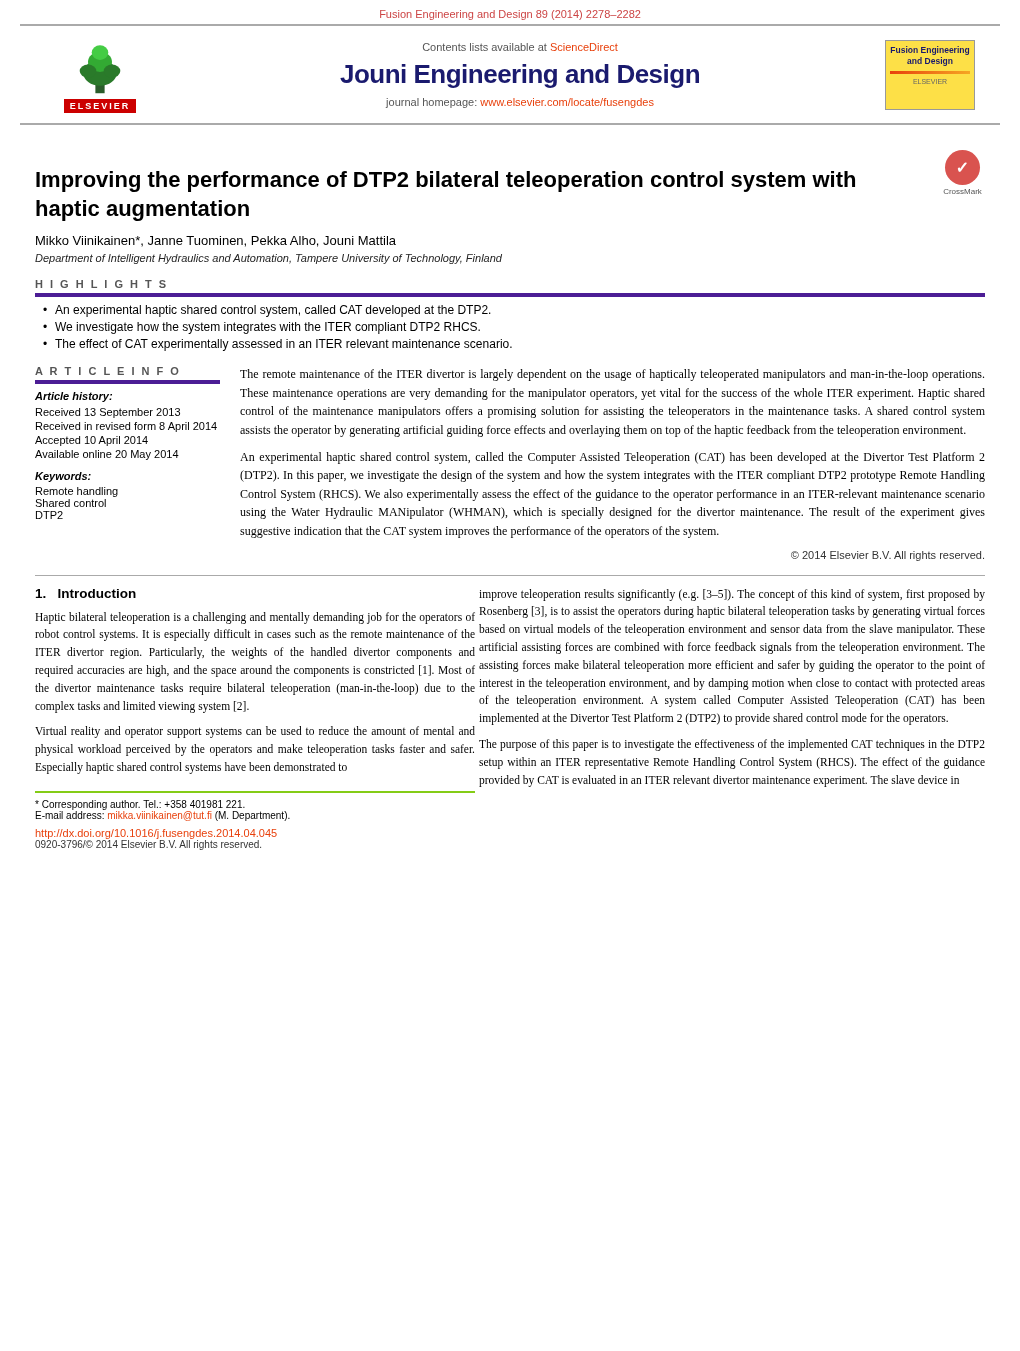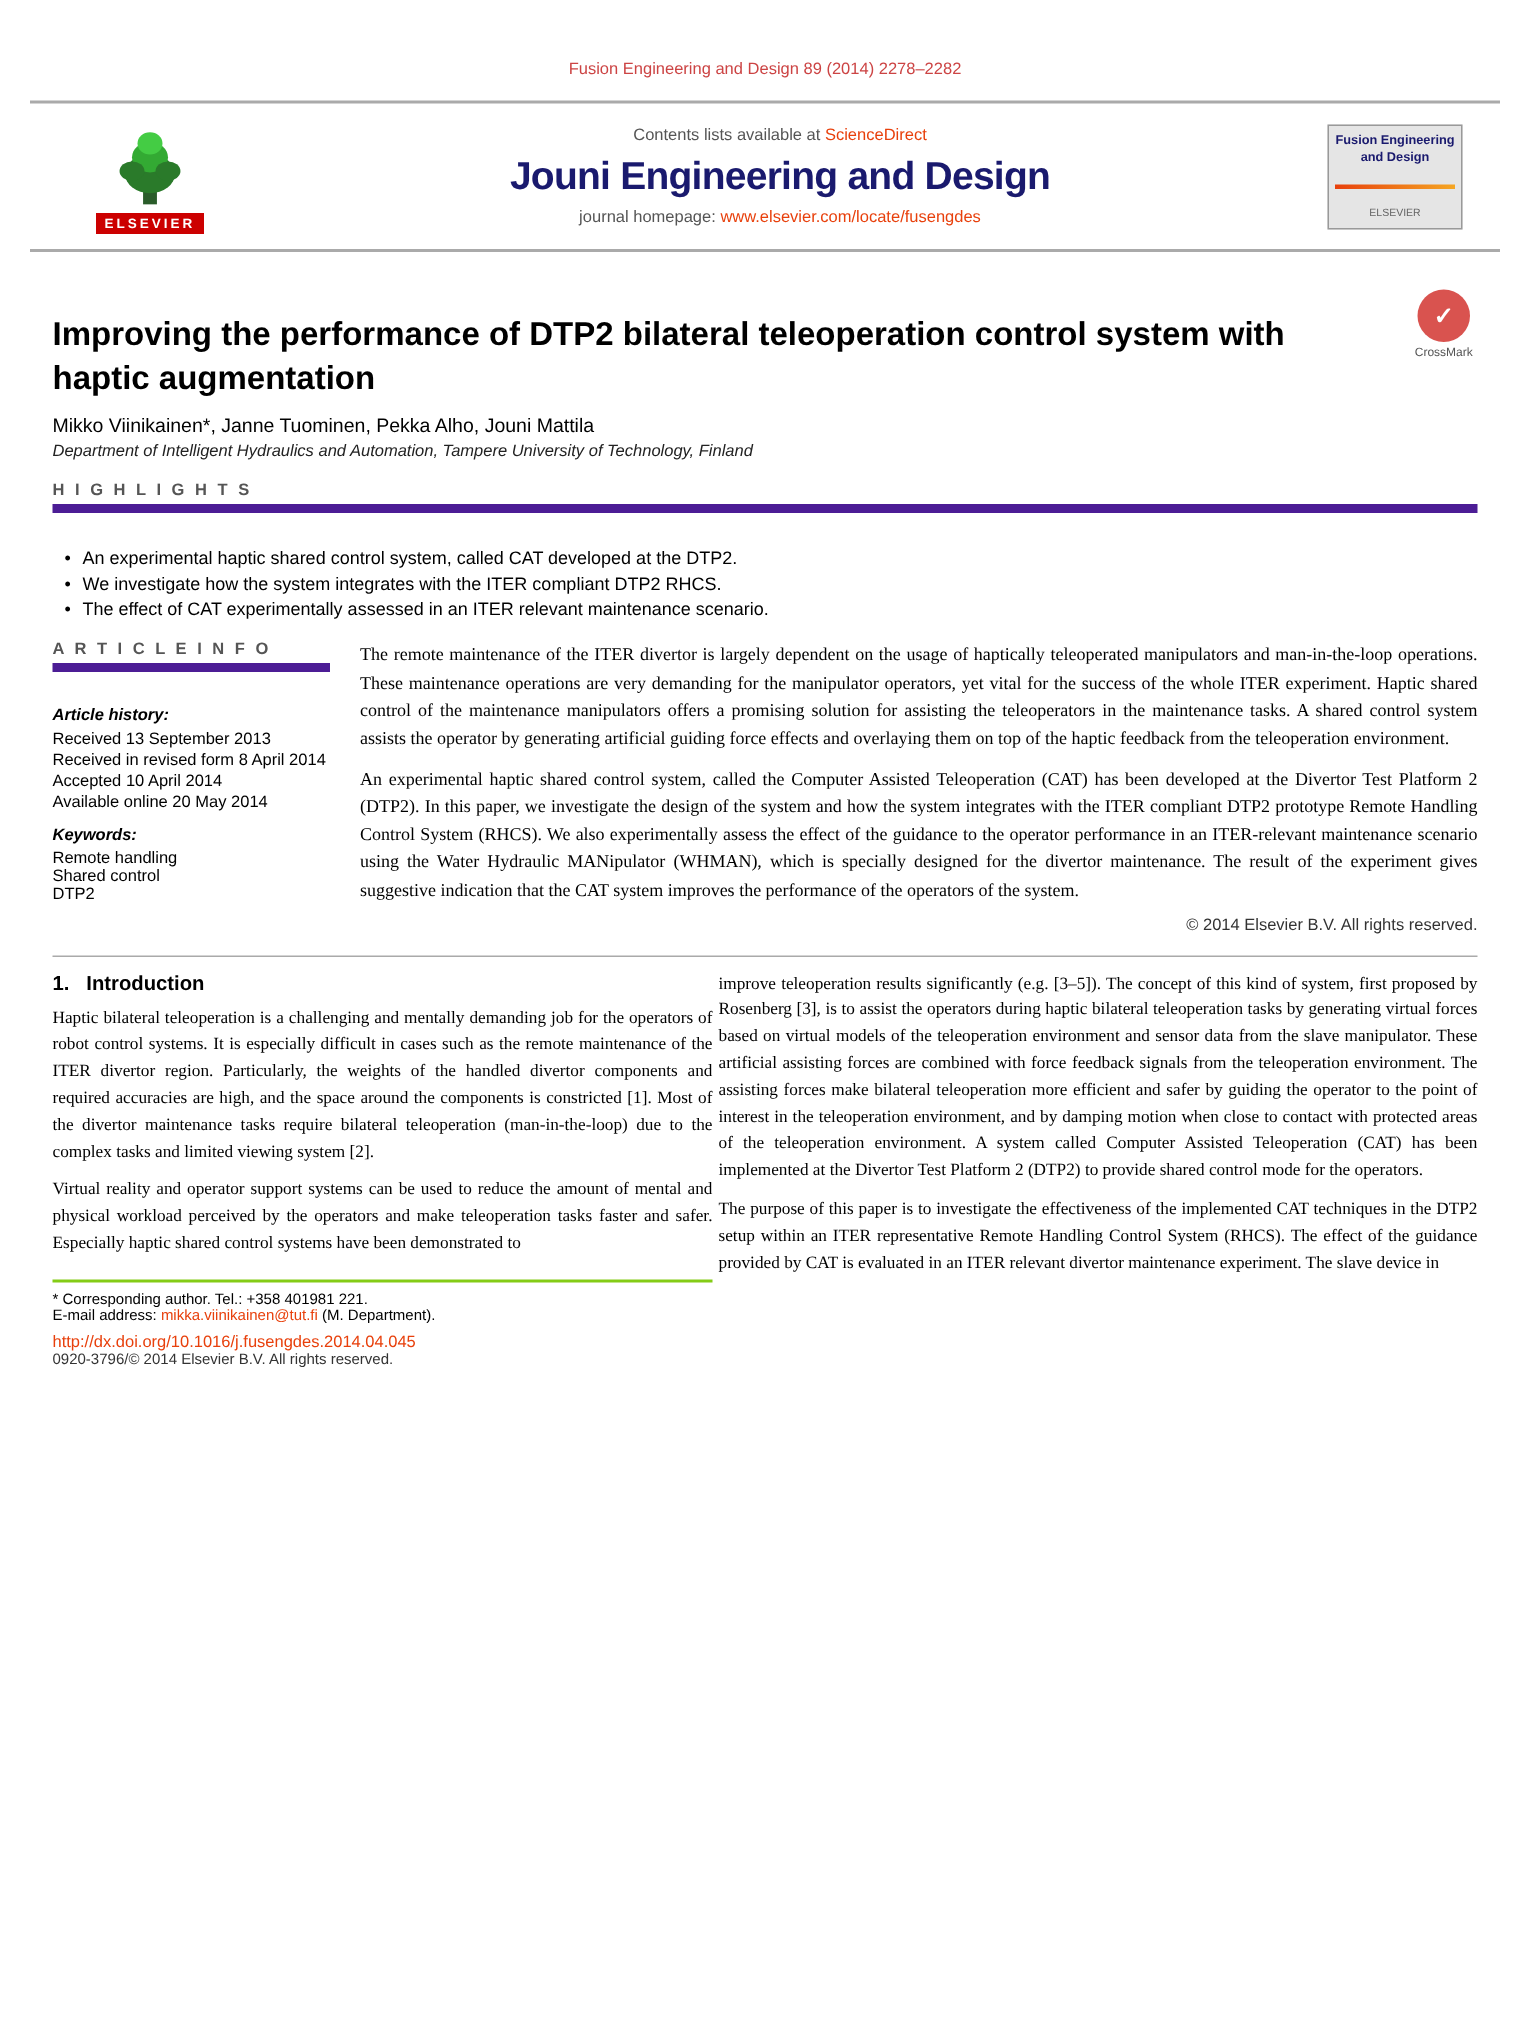--- a/index.html
+++ b/index.html
@@ -13,25 +13,24 @@
     }
     .page-wrapper {
       width: 1020px;
       min-height: 1351px;
       background: #fff;
       padding: 0;
     }
     
     .top-link {
       text-align: center;
-      padding: 8px 0 15px;
+      padding: 8px 0 4px;
       font-size: 11px;
       color: #c00;
       font-family: Arial, sans-serif;
-      margin-top: 32px;
     }
     
     .journal-header {
       border-top: 2px solid #aaa;
       border-bottom: 2px solid #aaa;
       display: flex;
       align-items: center;
       padding: 10px 20px;
       margin: 0 20px;
     }
@@ -91,27 +90,27 @@
       align-items: center;
       justify-content: center;
     }
     .journal-logo-box {
       border: 1px solid #999;
       width: 90px;
       height: 70px;
       display: flex;
       flex-direction: column;
       align-items: center;
-      justify-content: space-between;
+      justify-content: flex-start;
       font-size: 8px;
       text-align: center;
       line-height: 1.3;
       color: #333;
       font-family: Arial, sans-serif;
-      background: #e5e5e5;
+      background: #fde047;
       padding: 4px;
     }
     .journal-logo-box .logo-title {
       font-weight: bold;
       color: #1a1a6e;
       font-size: 8.5px;
     }
     .journal-logo-box .logo-stripe {
       width: 100%;
       height: 3px;
@@ -179,22 +178,22 @@
     
     .highlights-section {
       margin-bottom: 14px;
     }
     .section-label {
       font-size: 11px;
       font-family: Arial, sans-serif;
       letter-spacing: 2px;
       font-weight: bold;
       color: #555;
-      margin-bottom: 23px;
-      border-bottom: 6px solid #4c1d95;
+      margin-bottom: 6px;
+      border-bottom: 4px solid #4c1d95;
       padding-bottom: 3px;
     }
     .highlights-list {
       list-style: none;
       padding-left: 8px;
     }
     .highlights-list li {
       font-size: 12px;
       font-family: Arial, sans-serif;
       margin-bottom: 3px;

